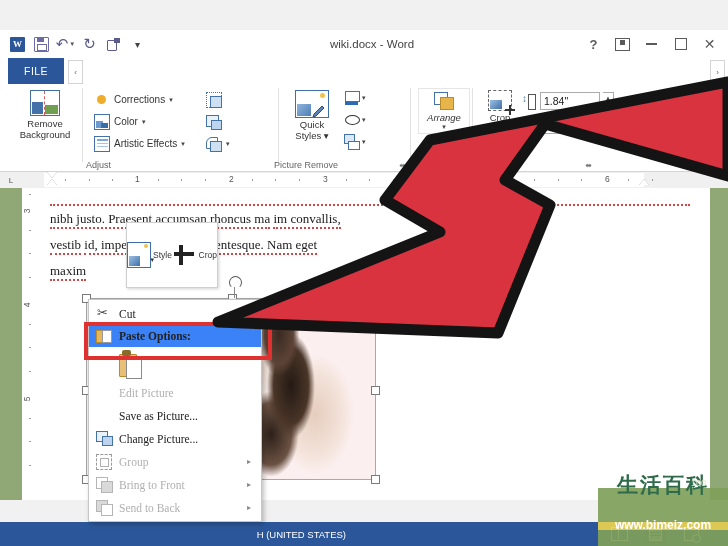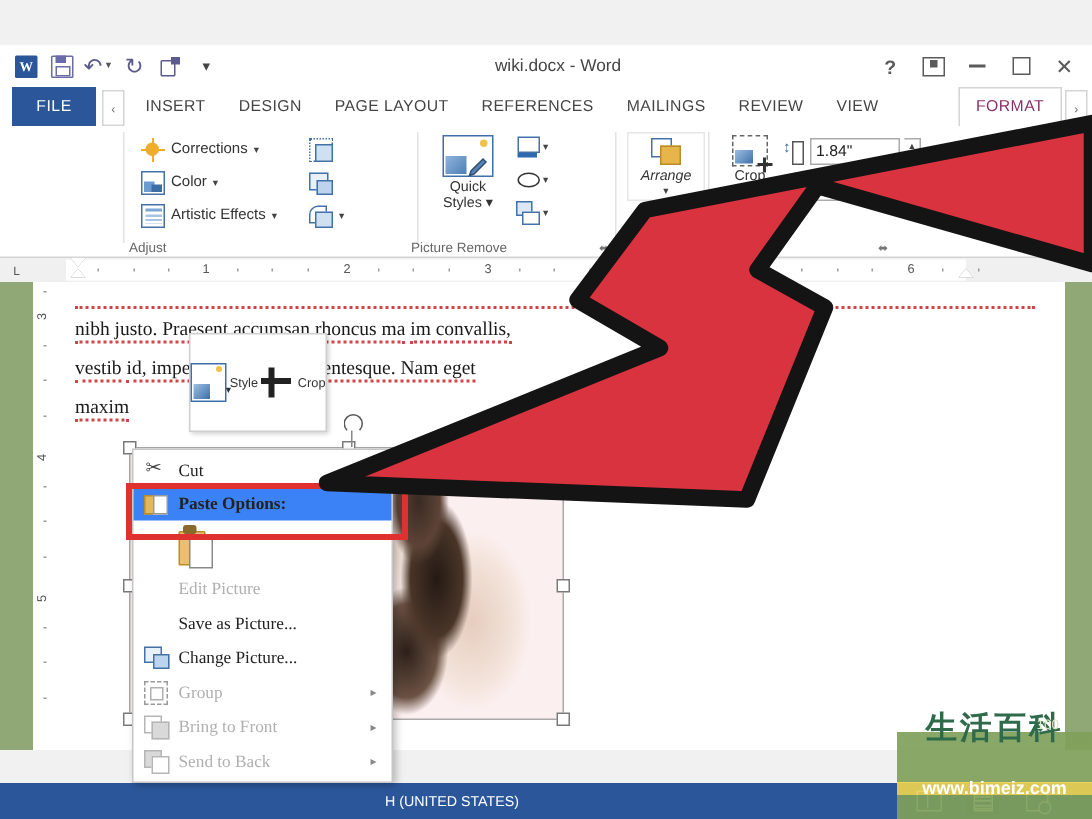--- a/index.html
+++ b/index.html
@@ -409,36 +409,34 @@
         </div>
       <div class="wbtn">
           <span class="ico-close">✕</span>
         </div>
     </div>
   </div>
 
   <div class="tabbar">
     <div class="tab-file">FILE</div>
     <div class="tab-scroll-l">‹</div>
-    <div class="tabs">
-      <div class="tab">INSERT</div>
-      <div class="tab">DESIGN</div>
-      <div class="tab">PAGE LAYOUT</div>
-      <div class="tab">REFERENCES</div>
-      <div class="tab">MAILINGS</div>
-      <div class="tab">REVIEW</div>
-      <div class="tab">VIEW</div>
-      <div class="tabs-spacer"></div>
-      <div class="tab active">FORMAT</div>
-    </div>
     <div class="tab-scroll-r">›</div>
   </div>
 
   <div class="ribbon">
 
+    <div class="grp g-rembg">
+      <div class="rembg-btn">
+        <div class="rembg-ico">
+          <span class="rembg-dash"></span>
+        </div>
+        <div class="rembg-txt">Remove</div>
+        <div class="rembg-txt">Background</div>
+      </div>
+    </div>
     <div class="grp-sep" style="left:82px;"></div>
 
     <div class="grp g-adjust">
       <div class="adj-item" style="left:8px; top:6px;">
         <span class="ico16 ico-corrections"></span>
         <span class="adj-label">Corrections</span>
         <span class="adj-caret">▾</span>
       </div>
       <div class="adj-item" style="left:8px; top:28px;">
         <span class="ico16 ico-color"></span>

